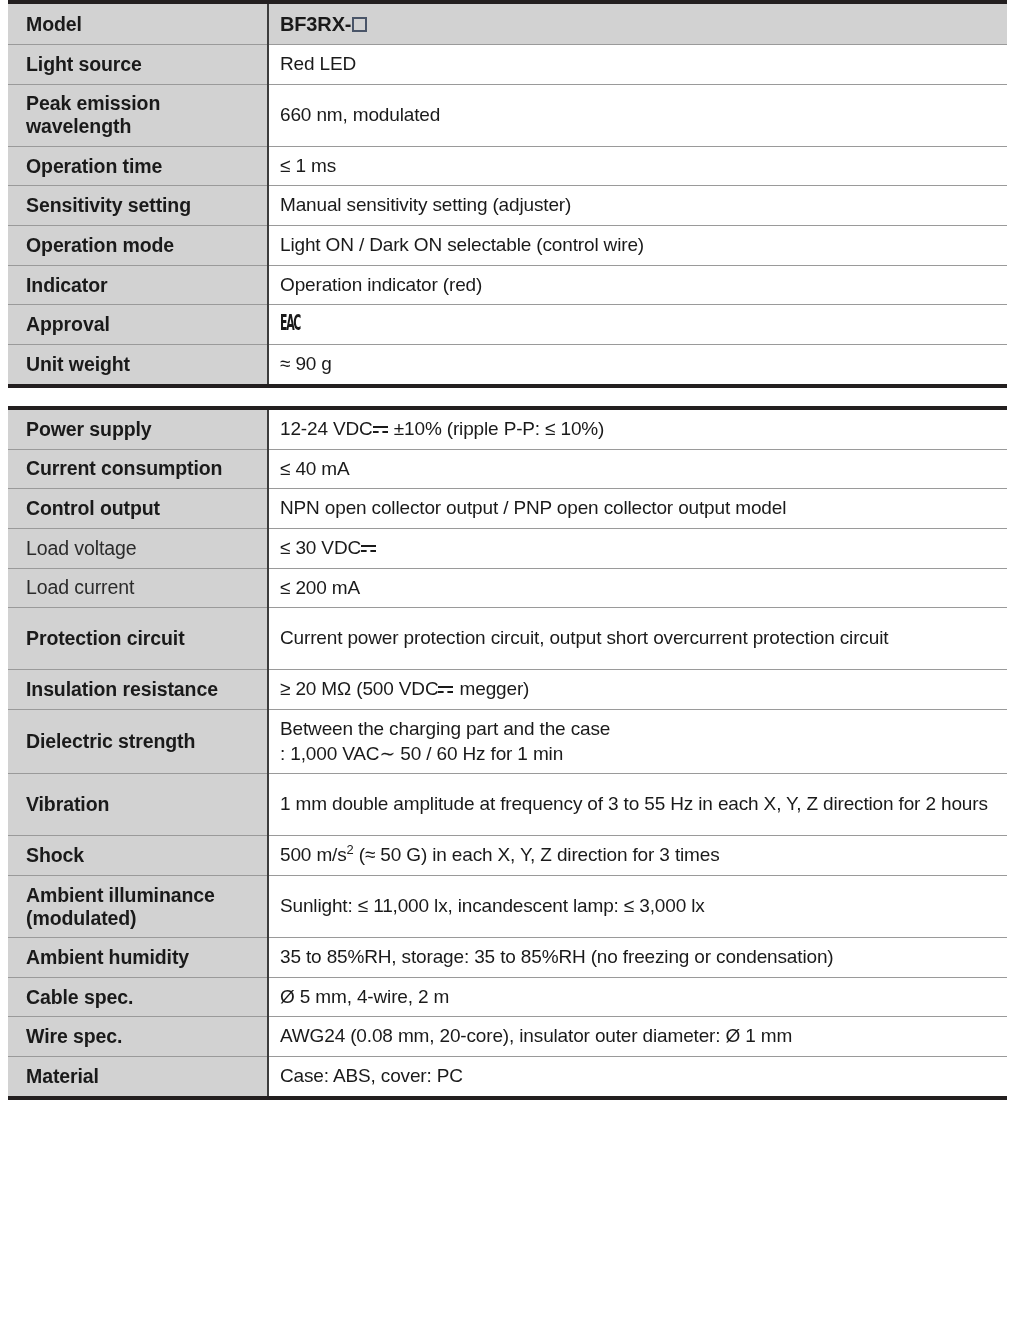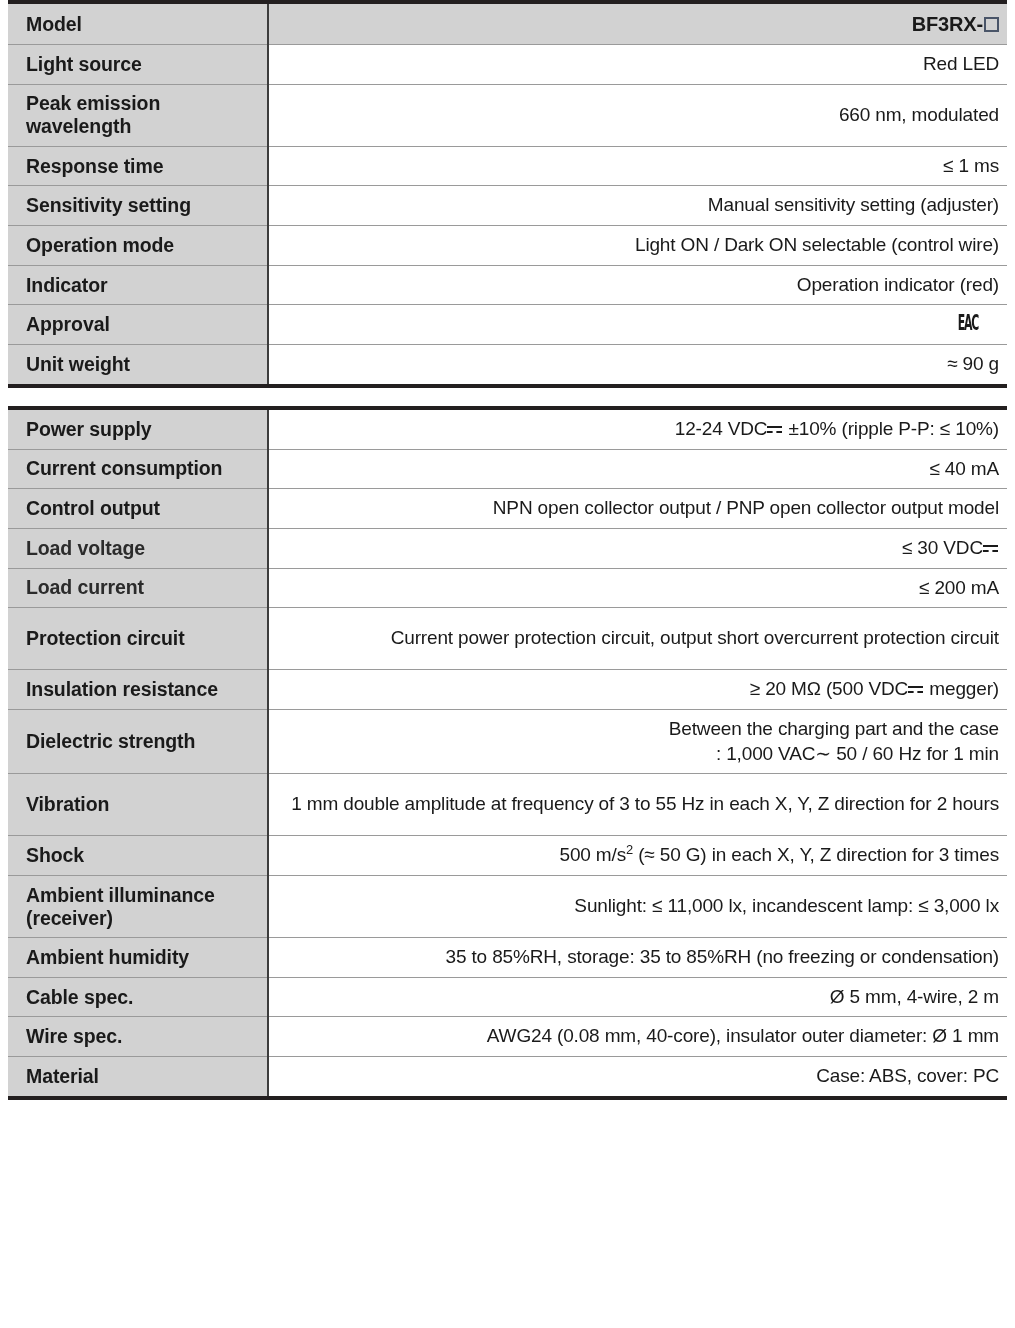--- a/index.html
+++ b/index.html
@@ -49,34 +49,33 @@
     background: #d2d2d2;
     font-weight: bold;
     font-size: 19.5px;
     line-height: 1.18;
     letter-spacing: -0.1px;
     padding: 6px 8px 6px 18px;
     border-right: 2px solid #3d3d3d;
     color: #1a1a1a;
   }
   td.label.sub {
-    font-weight: bold;
+    font-weight: normal;
     font-size: 19.5px;
     color: #2b2b2b;
   }
 
   td.value {
     background: #ffffff;
     font-weight: normal;
     font-size: 19px;
     line-height: 1.30;
     letter-spacing: -0.15px;
     padding: 7px 8px 7px 11px;
     color: #1a1a1a;
-    text-align: right;
   }
 
   
   tr.model-row td.label,
   tr.model-row td.value {
     background: #d2d2d2;
   }
   tr.model-row td.value {
     font-weight: bold;
     font-size: 20px;
@@ -165,21 +164,21 @@
 
       <tr class="r-two">
         <td class="label">
           <span>Peak emission</span><br>
           <span>wavelength</span>
         </td>
         <td class="value">660 nm, modulated</td>
       </tr>
 
       <tr>
-        <td class="label">Response time</td>
+        <td class="label">Operation time</td>
         <td class="value">≤ 1 ms</td>
       </tr>
 
       <tr>
         <td class="label">Sensitivity setting</td>
         <td class="value">Manual sensitivity setting (adjuster)</td>
       </tr>
 
       <tr>
         <td class="label">Operation mode</td>
@@ -264,39 +263,39 @@
       </tr>
 
       <tr>
         <td class="label">Shock</td>
         <td class="value">500 m/s<sup>2</sup> (≈ 50 G) in each X, Y, Z direction for 3 times</td>
       </tr>
 
       <tr class="r-two">
         <td class="label">
           <span>Ambient illuminance</span><br>
-          <span>(receiver)</span>
+          <span>(modulated)</span>
         </td>
         <td class="value">Sunlight: ≤ 11,000 lx, incandescent lamp: ≤ 3,000 lx</td>
       </tr>
 
 
       <tr>
         <td class="label">Ambient humidity</td>
         <td class="value">35 to 85%RH, storage: 35 to 85%RH (no freezing or condensation)</td>
       </tr>
 
       <tr>
         <td class="label">Cable spec.</td>
         <td class="value">Ø 5 mm, 4-wire, 2 m</td>
       </tr>
 
       <tr>
         <td class="label">Wire spec.</td>
-        <td class="value">AWG24 (0.08 mm, 40-core), insulator outer diameter: Ø 1 mm</td>
+        <td class="value">AWG24 (0.08 mm, 20-core), insulator outer diameter: Ø 1 mm</td>
       </tr>
 
       <tr>
         <td class="label">Material</td>
         <td class="value">Case: ABS, cover: PC</td>
       </tr>
 
     </tbody>
   </table>
 

